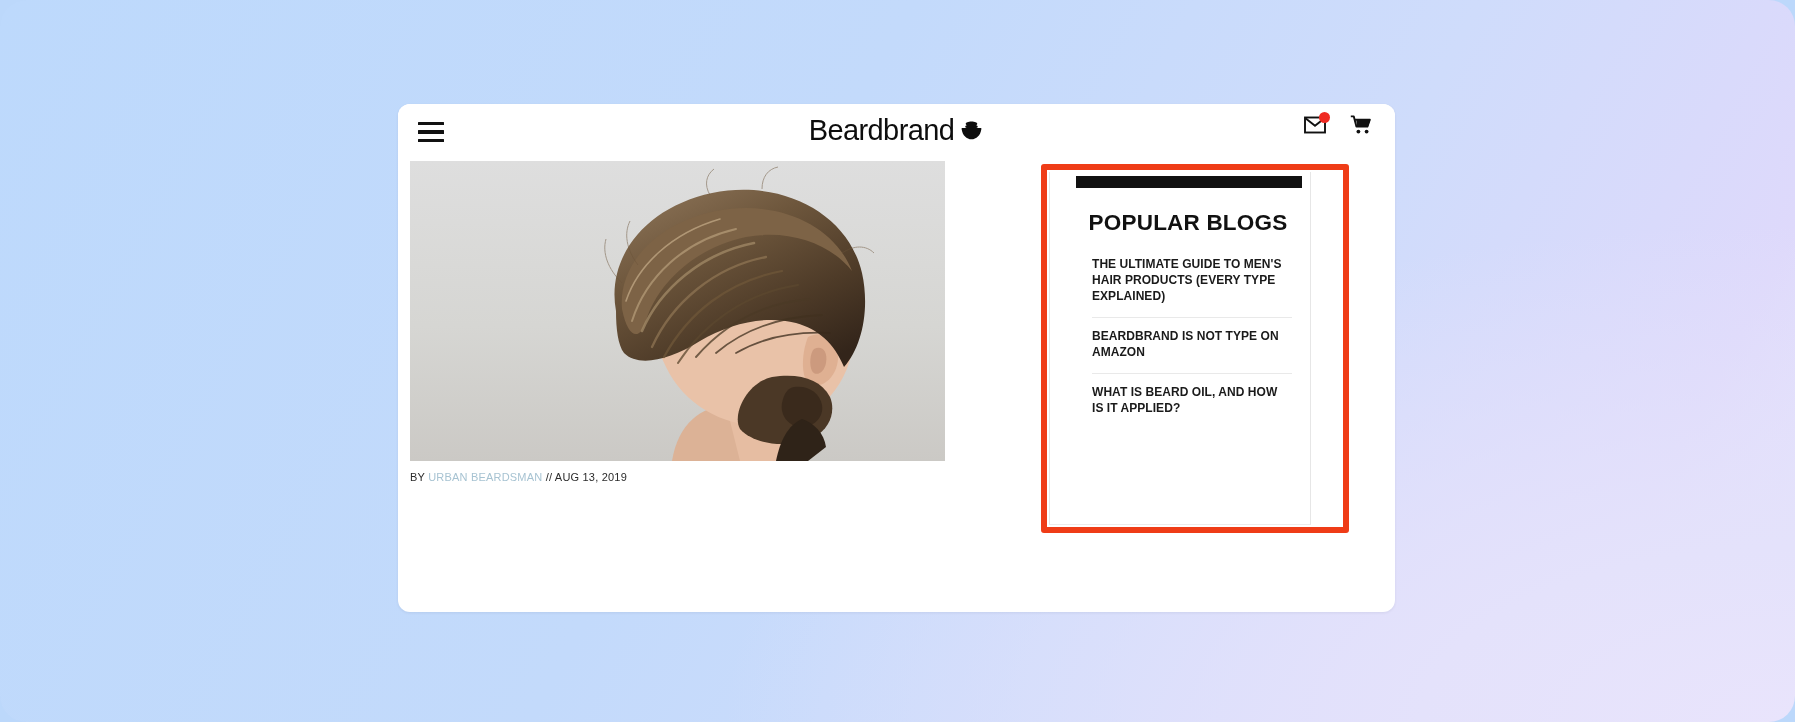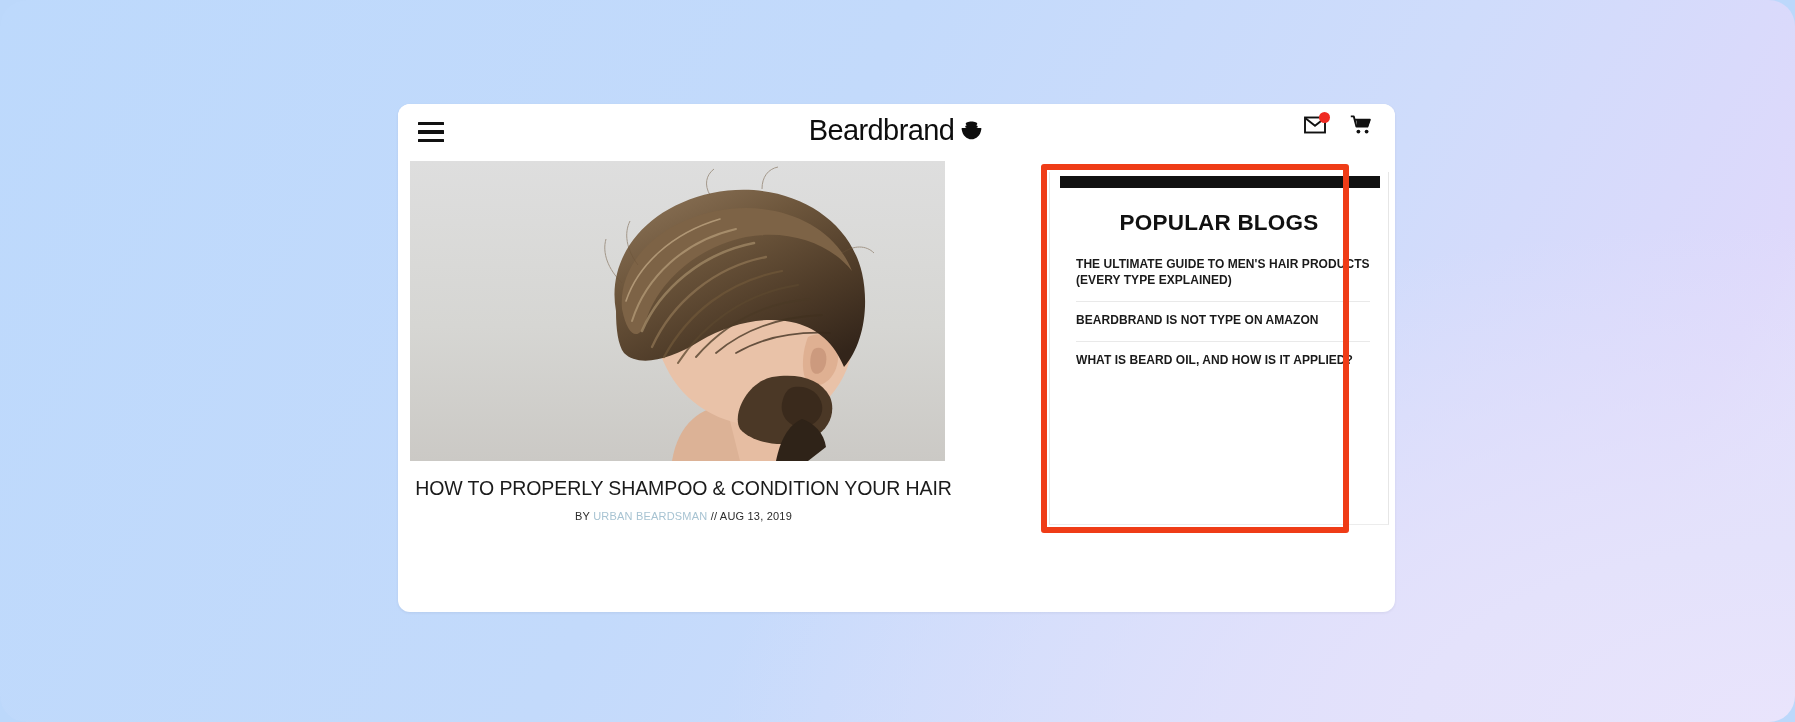--- a/index.html
+++ b/index.html
@@ -30,21 +30,20 @@
   #site-card {
     position: absolute;
     left: 398px;
     top: 104px;
     width: 997px;
     height: 508px;
     background: #ffffff;
     border-radius: 12px;
     overflow: hidden;
     box-shadow: 0 1px 3px rgba(20,30,60,0.07);
-    text-align: center;
   }
 
   
   #site-header {
     position: relative;
     height: 57px;
     background: #ffffff;
   }
 
   #hamburger-button {
@@ -173,28 +172,29 @@
     border: 6px solid #ef3c17;
     border-radius: 3px;
     pointer-events: none;
     z-index: 6;
   }
 
   #popular-blogs-panel {
     position: absolute;
     left: 1049px;
     top: 172px;
-    width: 340px;
+    width: 262px;
     height: 353px;
     background: #ffffff;
     border-left: 1px solid #e6e6e6;
     border-right: 1px solid #e6e6e6;
     border-bottom: 1px solid #ececec;
     z-index: 5;
     overflow: hidden;
+    padding-left: 16px;
   }
 
   #panel-top-bar {
     height: 12px;
     background: #111111;
     margin: 4px 8px 0 10px;
   }
 
   #popular-blogs-heading {
     text-align: center;
@@ -340,21 +340,20 @@
               <path d="M300 34 C294 24 296 14 304 8"></path>
               <path d="M352 28 C352 16 358 8 368 6"></path>
               <path d="M432 92 C444 84 456 84 464 92"></path>
             </g>
 
             <path d="M392 258 C404 262 414 272 416 286 L398 300 L366 300 C370 280 378 264 392 258 Z" fill="#2f2318"></path>
           </g>
         </svg>
       </div>
 
-      <div id="article-title">HOW TO PROPERLY SHAMPOO &amp; CONDITION YOUR HAIR</div>
 
       <div id="article-byline">
         <span>BY</span>
         <span id="byline-author">URBAN BEARDSMAN</span>
         <span>//</span>
         <span>AUG 13, 2019</span>
       </div>
     </div>
   </div>
 </div>

